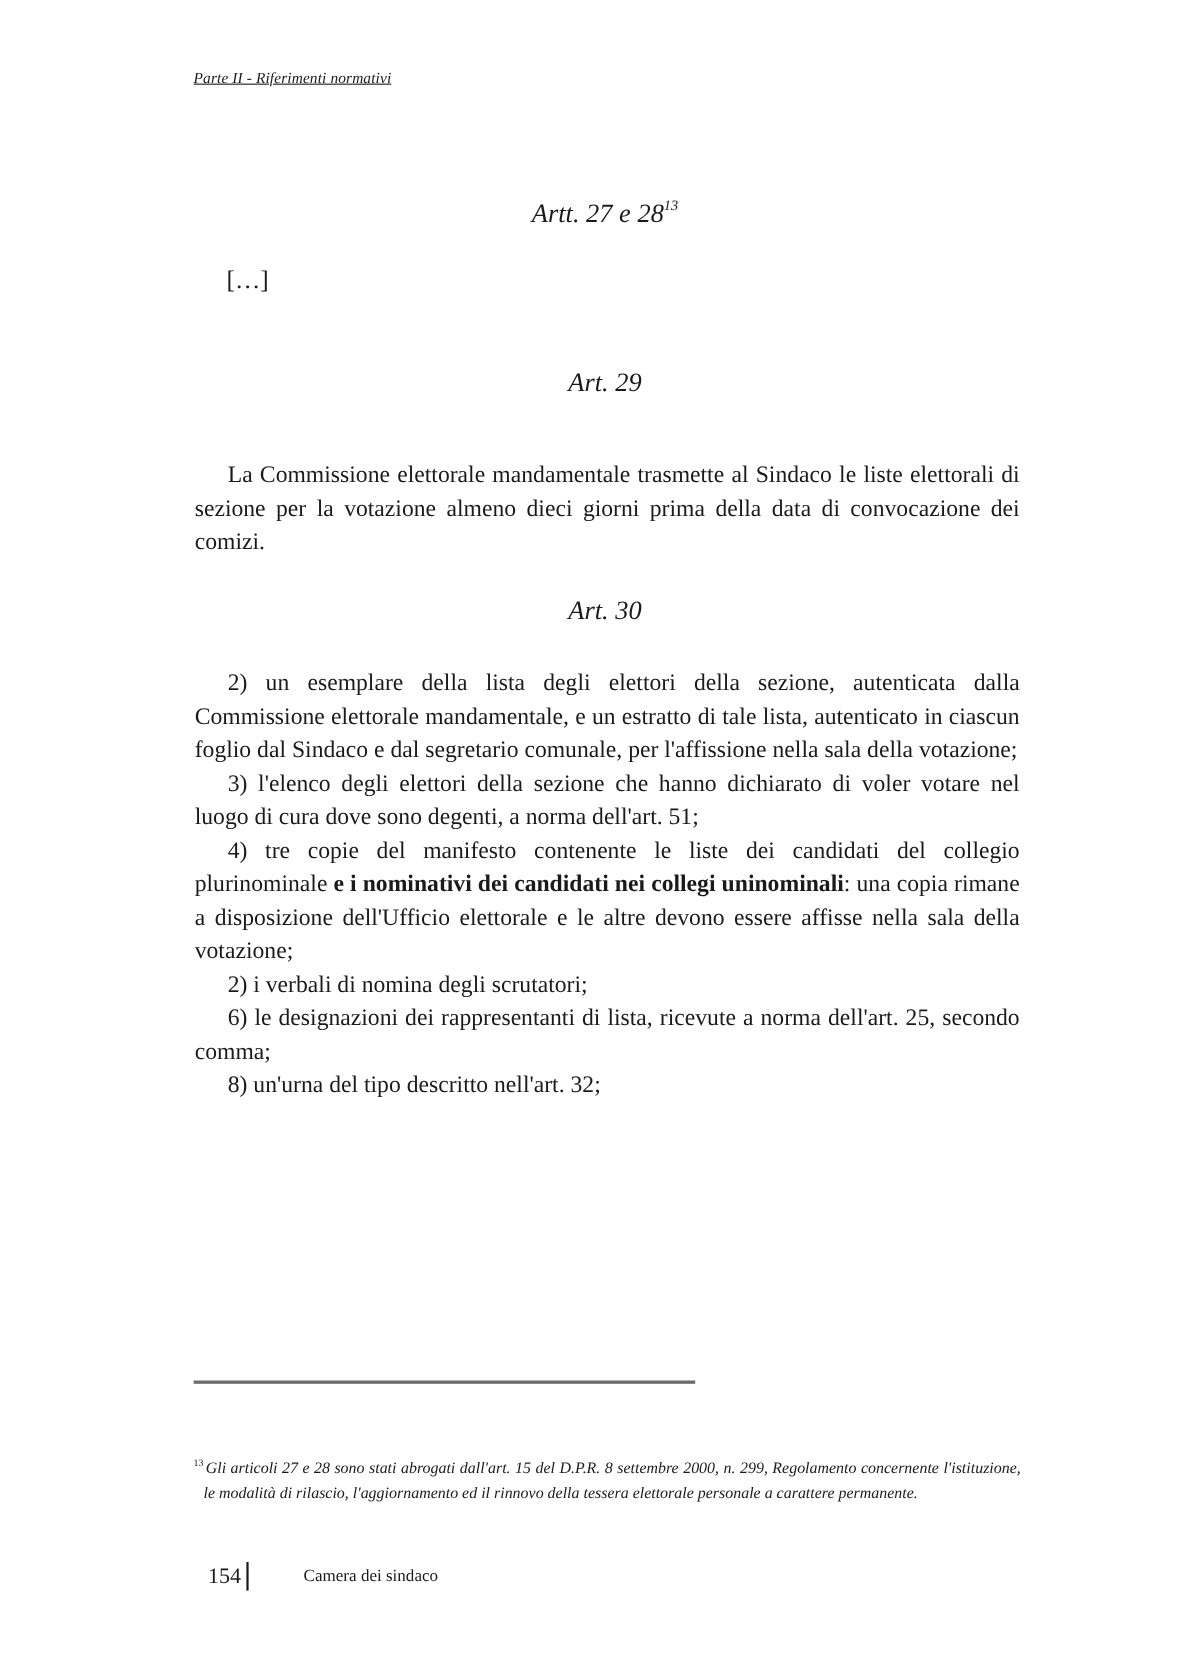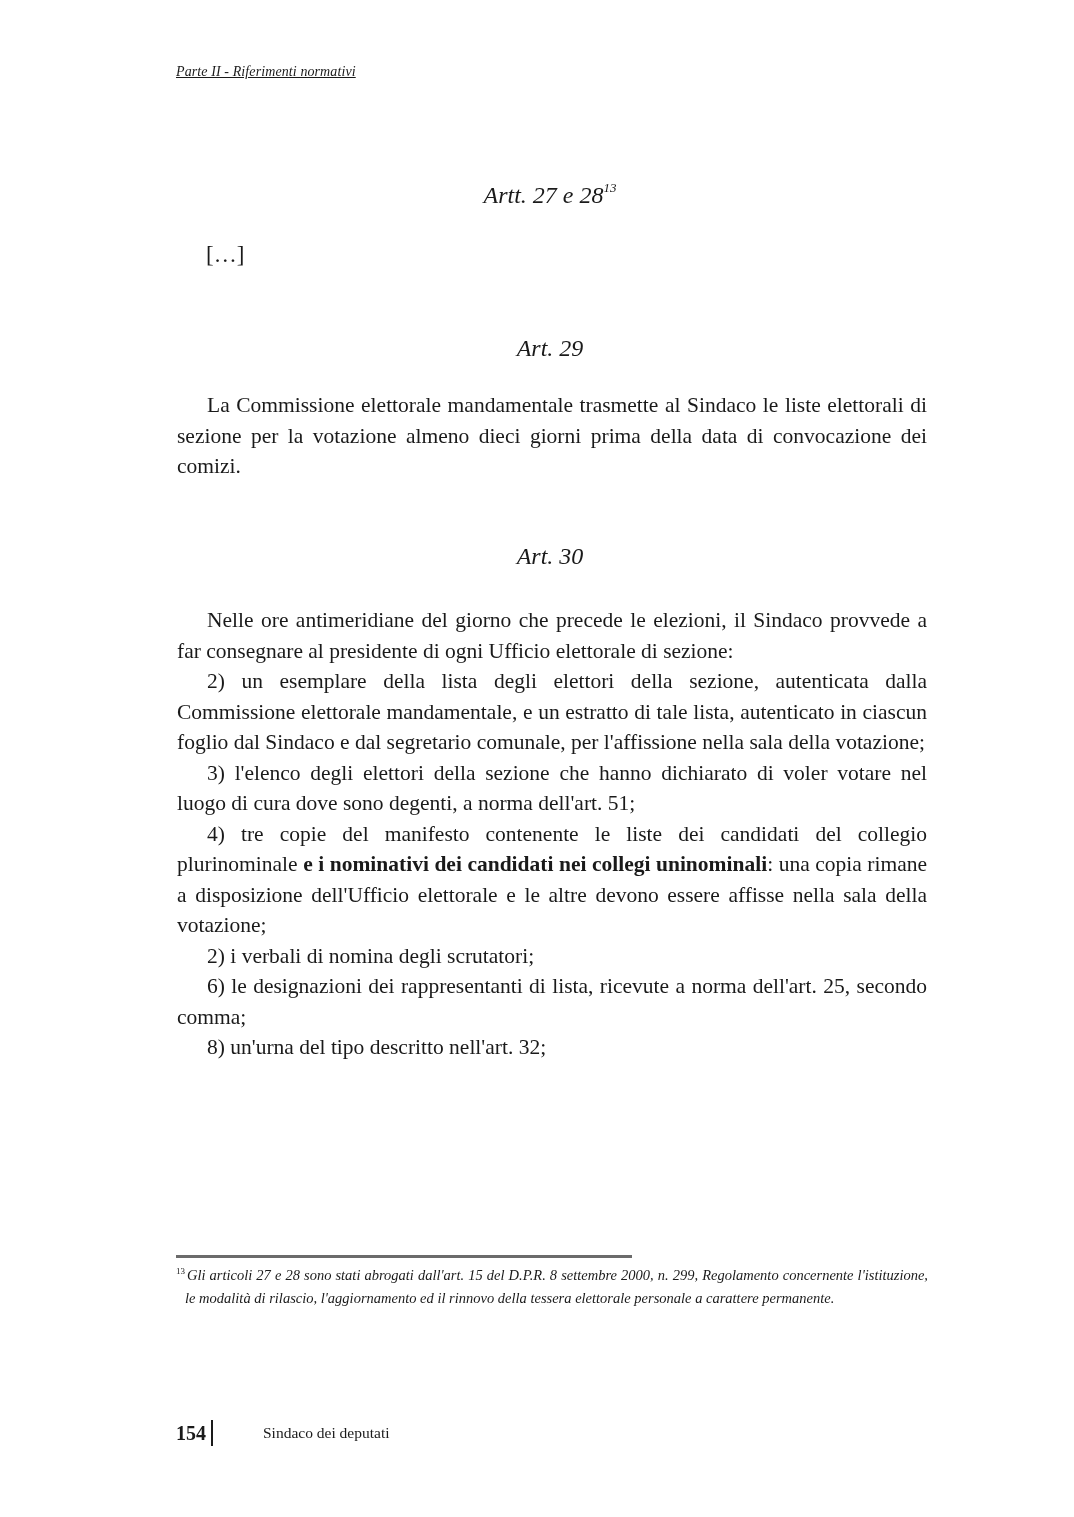--- a/index.html
+++ b/index.html
@@ -54,35 +54,35 @@
       width: 750px;
       font-size: 21.5px;
       line-height: 30.5px;
       text-align: justify;
     }
     .body-block p {
       margin: 0;
       text-indent: 30px;
       text-align: justify;
     }
-    #art29-body { top: 390px; }
+    #art29-body { top: 416px; }
     #art30-body { top: 605px; }
     .bold { font-weight: bold; }
     .footnote-rule {
       position: absolute;
       left: 176px;
       top: 1255px;
       width: 456px;
       height: 3px;
       background: #6b6b6b;
     }
     .footnote {
       position: absolute;
       left: 176px;
-      top: 1264px;
+      top: 1324px;
       width: 752px;
       font-size: 14.5px;
       line-height: 23px;
       font-style: italic;
       text-align: justify;
     }
     .footnote .fn-num {
       font-style: normal;
       font-size: 9px;
       vertical-align: super;
@@ -97,22 +97,23 @@
       text-indent: -9px;
     }
     .page-footer {
       position: absolute;
       left: 176px;
       top: 1420px;
       display: flex;
       align-items: center;
     }
     .page-number {
-      font-weight: bold;
+      font-weight: normal;
       font-size: 20px;
+      margin-left: 13px;
     }
     .footer-sep {
       display: inline-block;
       width: 2px;
       height: 26px;
       background: #1a1a1a;
       margin-left: 5px;
       margin-right: 50px;
     }
     .publisher {
@@ -132,34 +133,33 @@
 
 <div class="article-title" id="title-29">Art. 29</div>
 
 <div class="body-block" id="art29-body">
   <p>La Commissione elettorale mandamentale trasmette al Sindaco le liste elettorali di sezione per la votazione almeno dieci giorni prima della data di convocazione dei comizi.</p>
 </div>
 
 <div class="article-title" id="title-30">Art. 30</div>
 
 <div class="body-block" id="art30-body">
-  <p>Nelle ore antimeridiane del giorno che precede le elezioni, il Sindaco provvede a far consegnare al presidente di ogni Ufficio elettorale di sezione:</p>
   <p>2) un esemplare della lista degli elettori della sezione, autenticata dalla Commissione elettorale mandamentale, e un estratto di tale lista, autenticato in ciascun foglio dal Sindaco e dal segretario comunale, per l'affissione nella sala della votazione;</p>
   <p>3) l'elenco degli elettori della sezione che hanno dichiarato di voler votare nel luogo di cura dove sono degenti, a norma dell'art. 51;</p>
   <p><span>4) tre copie del manifesto contenente le liste dei candidati del collegio plurinominale </span><span class="bold">e i nominativi dei candidati nei collegi uninominali</span><span>: una copia rimane a disposizione dell'Ufficio elettorale e le altre devono essere affisse nella sala della votazione;</span></p>
   <p>2) i verbali di nomina degli scrutatori;</p>
   <p>6) le designazioni dei rappresentanti di lista, ricevute a norma dell'art. 25, secondo comma;</p>
   <p>8) un'urna del tipo descritto nell'art. 32;</p>
 </div>
 
 <div class="footnote-rule"></div>
 
 <div class="footnote">
   <div class="fn-wrap">
     <span class="fn-num">13</span><span class="fn-text">Gli articoli 27 e 28 sono stati abrogati dall'art. 15 del D.P.R. 8 settembre 2000, n. 299, Regolamento concernente l'istituzione, le modalità di rilascio, l'aggiornamento ed il rinnovo della tessera elettorale personale a carattere permanente.</span>
   </div>
 </div>
 
 <div class="page-footer">
   <span class="page-number">154</span>
   <span class="footer-sep"></span>
-  <span class="publisher">Sindaco dei deputati</span>
+  <span class="publisher">Camera dei sindaco</span>
 </div>
 
 </body></html>

